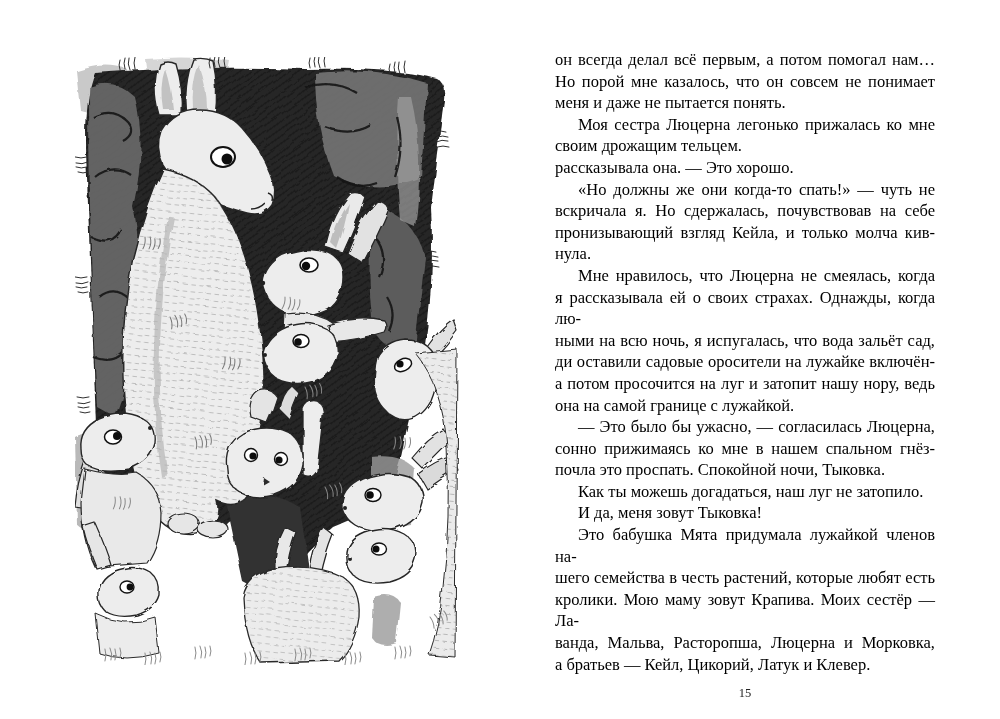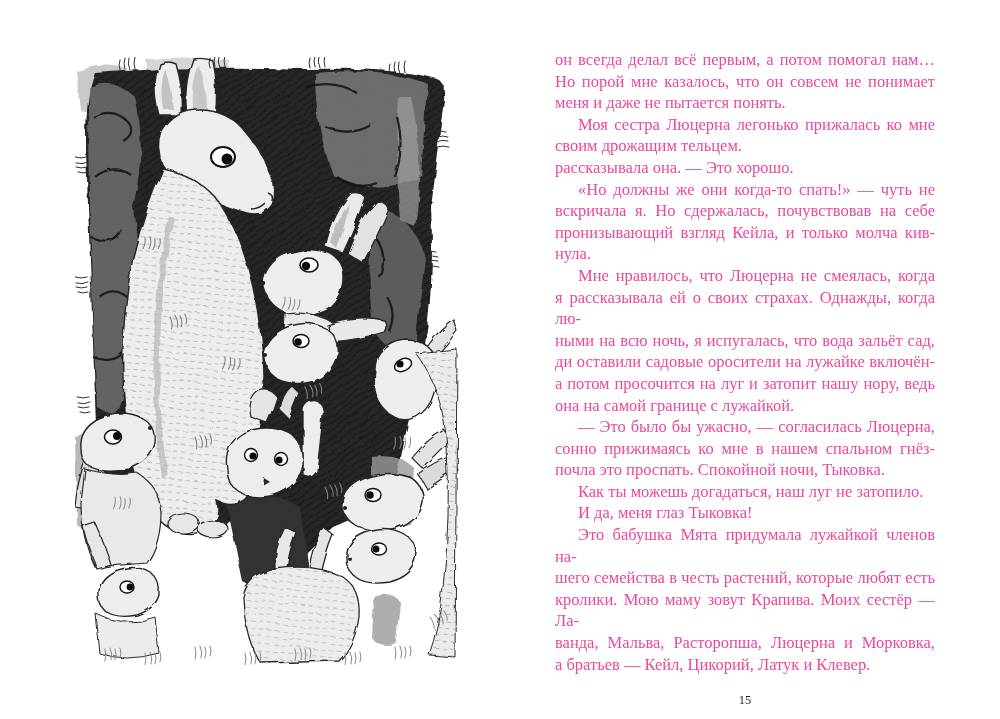--- a/index.html
+++ b/index.html
@@ -1,26 +1,26 @@
 <!DOCTYPE html>
 <html><head>
 <meta charset="utf-8">
 <style>
   html,body{margin:0;padding:0;background:#ffffff;}
   .page{position:relative;width:1000px;height:719px;background:#ffffff;overflow:hidden;
         font-family:"Liberation Serif",serif;}
   .illustration{position:absolute;left:75px;top:57px;width:385px;height:608px;margin:0;}
   .illustration svg{display:block;}
   .text-column{position:absolute;left:555px;top:49px;width:380px;}
-  .line{font-size:16.5px;line-height:21.6px;color:#ec4899;text-align:justify;text-align-last:left;
+  .line{font-size:16.5px;line-height:21.6px;color:#000000;text-align:justify;text-align-last:left;
         white-space:normal;}
   .line.just{text-align-last:justify;}
   .line.ind{text-indent:23px;}
   .page-number{position:absolute;left:555px;top:686px;width:380px;text-align:center;
-        font-size:12.5px;color:#222;margin-top:7px;}
+        font-size:12.5px;color:#222;}
 </style>
 </head>
 <body>
 
 <div class="page">
 
   <figure class="illustration">
     <svg width="385" height="608" viewBox="0 0 385 608" xmlns="http://www.w3.org/2000/svg">
       <defs>
         <filter id="rough" x="-8%" y="-8%" width="116%" height="116%">
@@ -224,21 +224,21 @@
       <div class="line ind just">Мне нравилось, что Люцерна не смеялась, когда</div>
       <div class="line just">я рассказывала ей о своих страхах. Однажды, когда лю-</div>
       <div class="line just">ными на всю ночь, я испугалась, что вода зальёт сад,</div>
       <div class="line just">ди оставили садовые оросители на лужайке включён-</div>
       <div class="line just">а потом просочится на луг и затопит нашу нору, ведь</div>
       <div class="line">она на самой границе с лужайкой.</div>
       <div class="line ind just">— Это было бы ужасно, — согласилась Люцерна,</div>
       <div class="line just">сонно прижимаясь ко мне в нашем спальном гнёз-</div>
       <div class="line">почла это проспать. Спокойной ночи, Тыковка.</div>
       <div class="line ind">Как ты можешь догадаться, наш луг не затопило.</div>
-      <div class="line ind">И да, меня глаз Тыковка!</div>
+      <div class="line ind">И да, меня зовут Тыковка!</div>
       <div class="line ind just">Это бабушка Мята придумала лужайкой членов на-</div>
       <div class="line just">шего семейства в честь растений, которые любят есть</div>
       <div class="line just">кролики. Мою маму зовут Крапива. Моих сестёр — Ла-</div>
       <div class="line just">ванда, Мальва, Расторопша, Люцерна и Морковка,</div>
       <div class="line">а братьев — Кейл, Цикорий, Латук и Клевер.</div>
     </main>
 
   <div class="page-number">15</div>
 
 </div>

